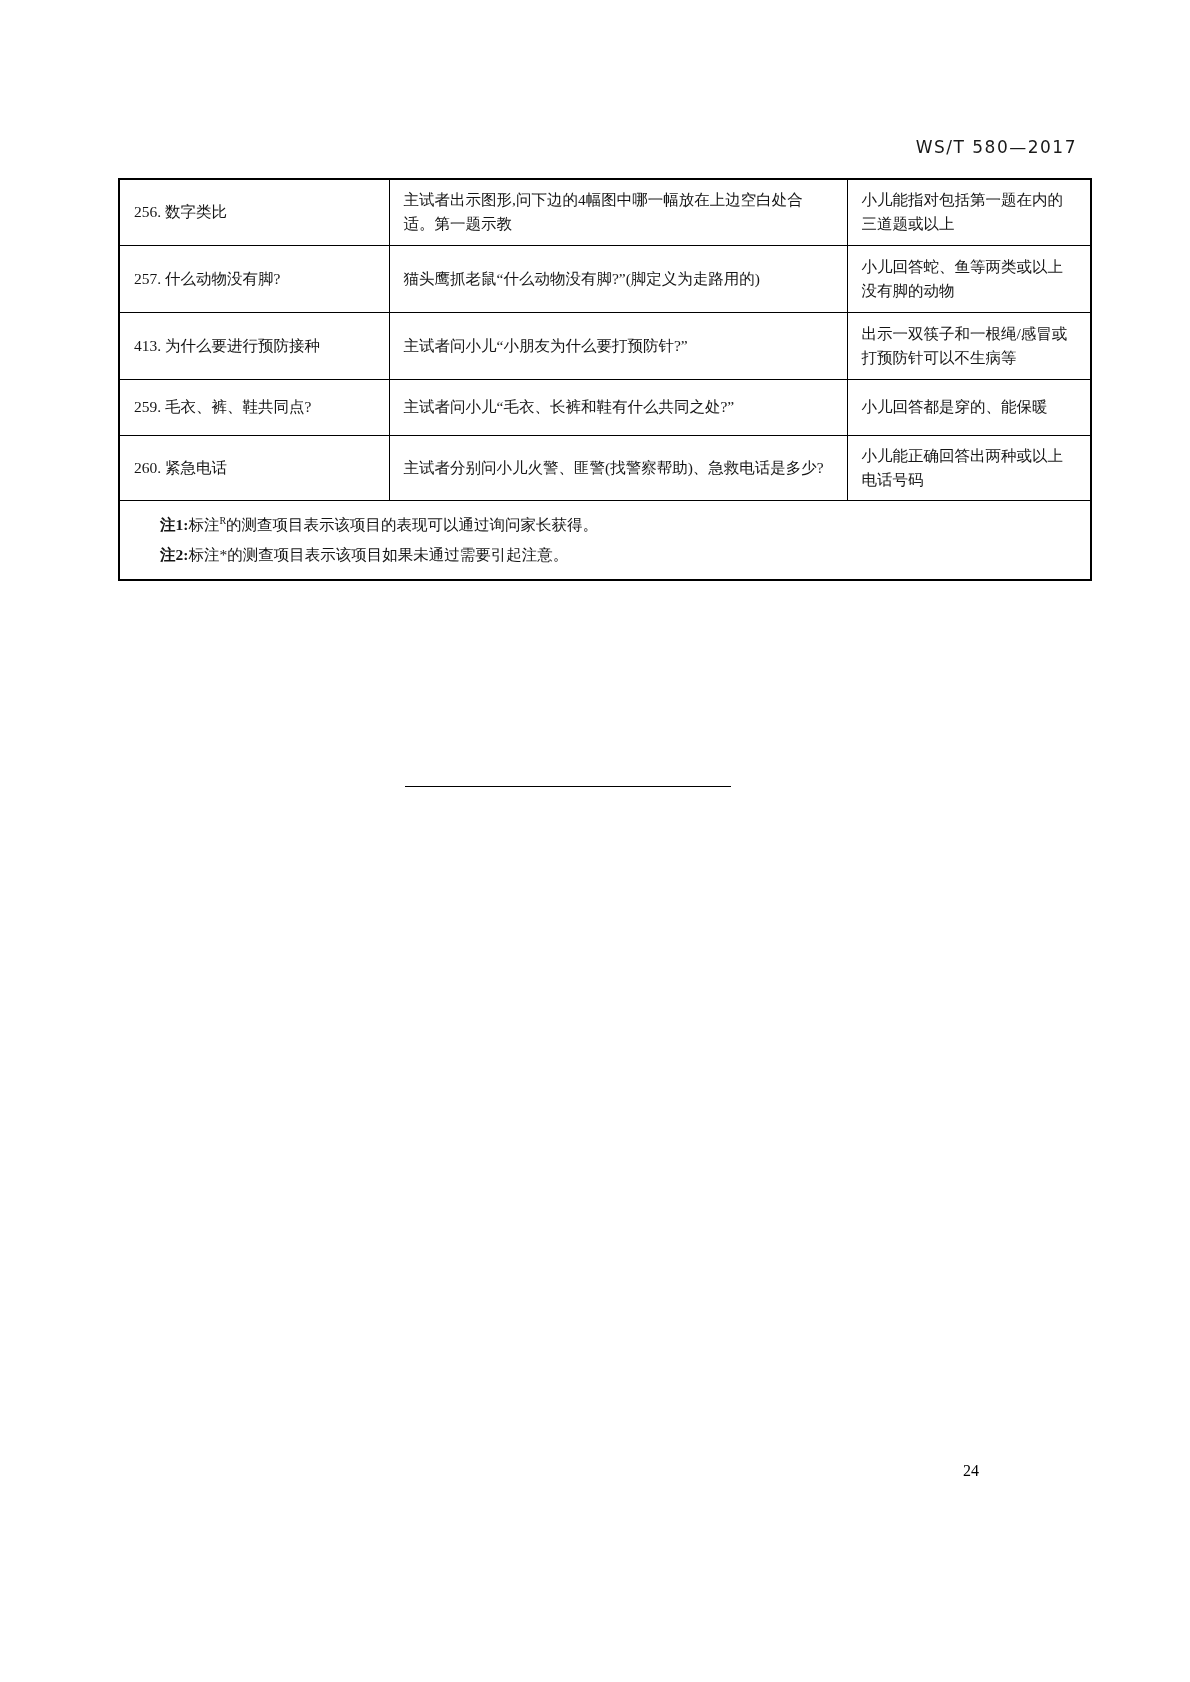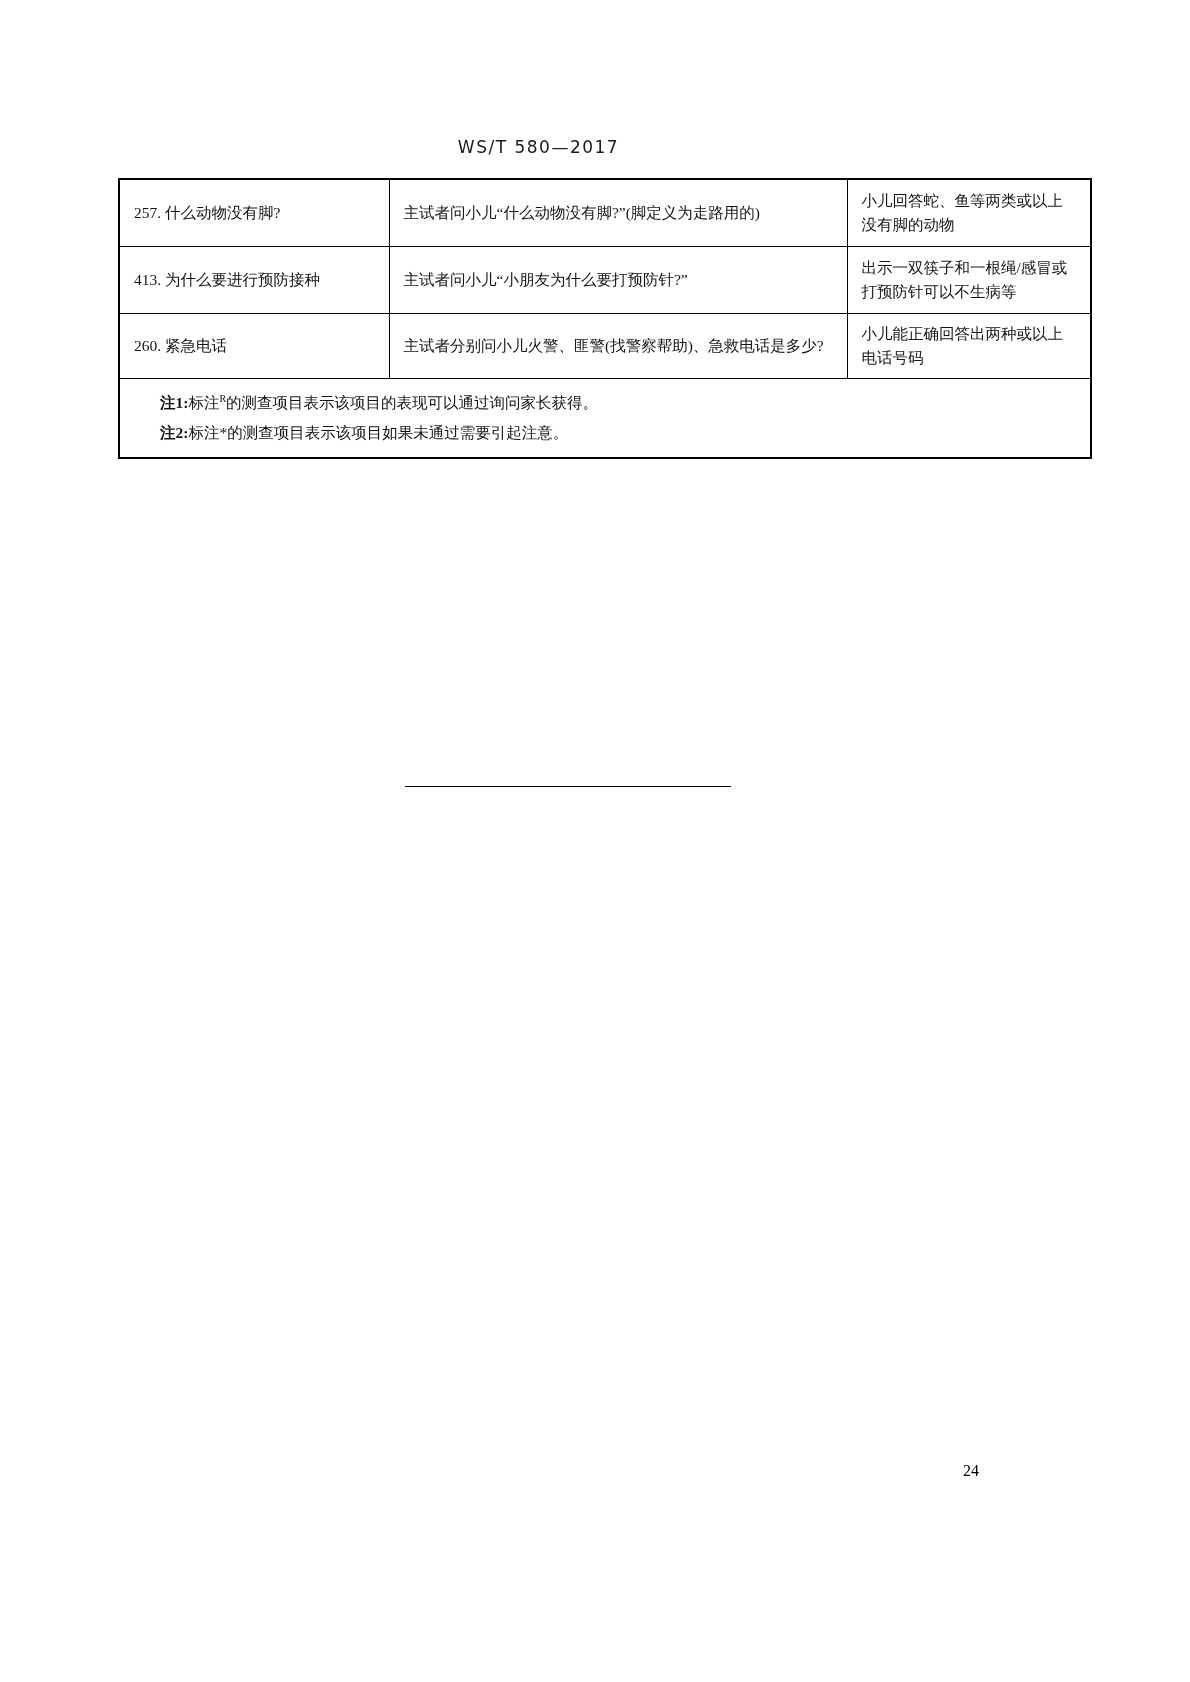--- a/index.html
+++ b/index.html
@@ -11,21 +11,21 @@
   }
   .page {
     position:relative;
     width:1190px; height:1682px;
     background:#ffffff;
     overflow:hidden;
   }
   .doc-header {
     position:absolute;
     top:137px; left:0; width:1077px;
-    text-align:center;
+    text-align:right;
     font-family:"DejaVu Sans","Liberation Sans",sans-serif;
     font-size:17px;
     letter-spacing:1.5px;
     color:#1a1a1a;
   }
   .items-table {
     position:absolute;
     top:178px; left:118px;
     width:972px;
     border-collapse:collapse;
@@ -78,29 +78,39 @@
 </style>
 </head>
 <body>
 
 <div class="page">
 
   <div class="doc-header">WS/T 580—2017</div>
 
   <table class="items-table">
     <tbody>
+      <tr class="r1">
+        <td class="col-item">256. 数字类比</td>
+        <td class="col-method">主试者出示图形,问下边的4幅图中哪一幅放在上边空白处合适。第一题示教</td>
+        <td class="col-pass">小儿能指对包括第一题在内的三道题或以上</td>
+      </tr>
       <tr class="r2">
         <td class="col-item">257. 什么动物没有脚?</td>
-        <td class="col-method">主试者问小儿“什么动物没有脚?”(脚定义为走路用的)</td>
+        <td class="col-method">猫头鹰抓老鼠“什么动物没有脚?”(脚定义为走路用的)</td>
         <td class="col-pass">小儿回答蛇、鱼等两类或以上没有脚的动物</td>
       </tr>
       <tr class="r3">
         <td class="col-item">413. 为什么要进行预防接种</td>
         <td class="col-method">主试者问小儿“小朋友为什么要打预防针?”</td>
         <td class="col-pass">出示一双筷子和一根绳/感冒或打预防针可以不生病等</td>
+      </tr>
+      <tr class="r4">
+        <td class="col-item">259. 毛衣、裤、鞋共同点?</td>
+        <td class="col-method">主试者问小儿“毛衣、长裤和鞋有什么共同之处?”</td>
+        <td class="col-pass">小儿回答都是穿的、能保暖</td>
       </tr>
       <tr class="r5">
         <td class="col-item">260. 紧急电话</td>
         <td class="col-method">主试者分别问小儿火警、匪警(找警察帮助)、急救电话是多少?</td>
         <td class="col-pass">小儿能正确回答出两种或以上电话号码</td>
       </tr>
       <tr>
         <td class="notes-cell" colspan="3">
           <div class="note"><span class="note-label">注1:</span><span>标注</span><sup class="note-sup">R</sup><span>的测查项目表示该项目的表现可以通过询问家长获得。</span></div>
           <div class="note"><span class="note-label">注2:</span><span>标注*的测查项目表示该项目如果未通过需要引起注意。</span></div>

